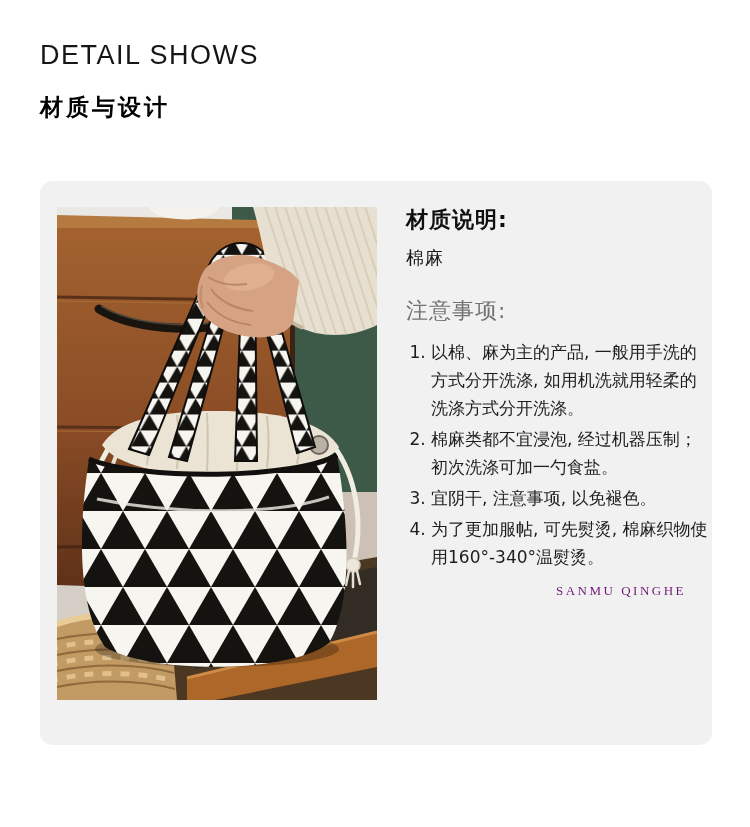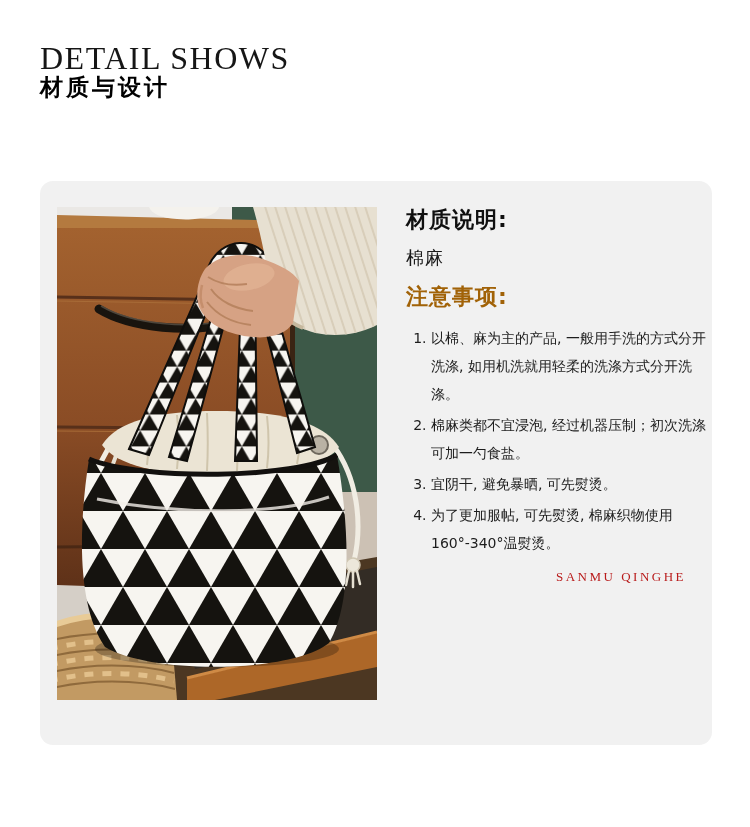--- a/index.html
+++ b/index.html
@@ -2,50 +2,50 @@
 <html><head>
 <meta charset="utf-8">
 <style>
   * { box-sizing: border-box; }
   html,body { margin:0; padding:0; background:#ffffff; }
   body { font-family:"DejaVu Sans","Liberation Sans",sans-serif; }
   .page { position:relative; width:750px; height:827px; background:#ffffff; overflow:hidden; }
 
   .title-en {
     position:absolute; left:40px; top:40px;
-    font-family:Liberation Serif, serif;
-    font-size:32px; letter-spacing:1.5px; color:#161616; font-weight:400;
+    font-family:Liberation Sans, sans-serif;
+    font-size:27px; letter-spacing:1.5px; color:#161616; font-weight:400;
   }
   .title-zh {
-    position:absolute; left:40px; top:72px;
+    position:absolute; left:40px; top:92px;
     font-size:23px; font-weight:700; letter-spacing:3px; color:#000000;
   }
 
   .panel {
     position:absolute; left:40px; top:181px;
     width:672px; height:564px; background:#f1f1f1;border-radius:13px;
   }
 
   .photo {
     position:absolute; left:17px; top:26px;
     width:320px; height:493px; overflow:hidden; background:#e9e7e4;
   }
   .photo svg { display:block; }
 
   .col { position:absolute; left:366px; top:24px; width:304px; color:#1d1d1d; }
   .mat-h  { font-size:22px; font-weight:700; letter-spacing:1px; color:#101010; }
   .mat-name { margin-top:11px; font-size:18px; letter-spacing:1px; color:#1a1a1a; }
   .desc { margin-top:11px; width:300px; font-size:17px; line-height:26px; color:#1d1d1d; }
-  .notes-h { margin-top:12px; font-size:22px; font-weight:700; letter-spacing:1px; color:#a16207; }
-  .notes-list { margin:12px 0 0 0; padding-left:25px; font-size:14px; line-height:28px; color:#1d1d1d; }
+  .notes-h { margin-top:26px; font-size:22px; font-weight:400; letter-spacing:1px; color:#737373; }
+  .notes-list { margin:12px 0 0 0; padding-left:25px; font-size:17px; line-height:28px; color:#1d1d1d; }
   .notes-list li { margin-bottom:3px; }
   .brand {
     margin-top:12px; text-align:right; padding-right:24px;
     font-family:"Liberation Serif","DejaVu Serif",serif;
-    font-size:13px; letter-spacing:2.5px; color:#b91c1c;
+    font-size:13px; letter-spacing:2.5px; color:#701a75;
   }
 </style>
 </head>
 <body>
 
 <div class="page">
 
   <div class="title-en">DETAIL SHOWS</div>
   <div class="title-zh">材质与设计</div>
 
@@ -188,20 +188,20 @@
       </svg>
     </div>
 
     <div class="col">
       <div class="mat-h">材质说明:</div>
       <div class="mat-name">棉麻</div>
       <div class="notes-h">注意事项:</div>
       <ol class="notes-list">
         <li>以棉、麻为主的产品, 一般用手洗的方式分开洗涤, 如用机洗就用轻柔的洗涤方式分开洗涤。</li>
         <li>棉麻类都不宜浸泡, 经过机器压制；初次洗涤可加一勺食盐。</li>
-        <li>宜阴干, 避免暴晒, 可先熨烫。</li>
+        <li>宜阴干, 注意事项, 以免褪色。</li>
         <li>为了更加服帖, 可先熨烫, 棉麻织物使用160°-340°温熨烫。</li>
       </ol>
       <div class="brand">SANMU QINGHE</div>
     </div>
 
   </div>
 </div>
 
 </body></html>

